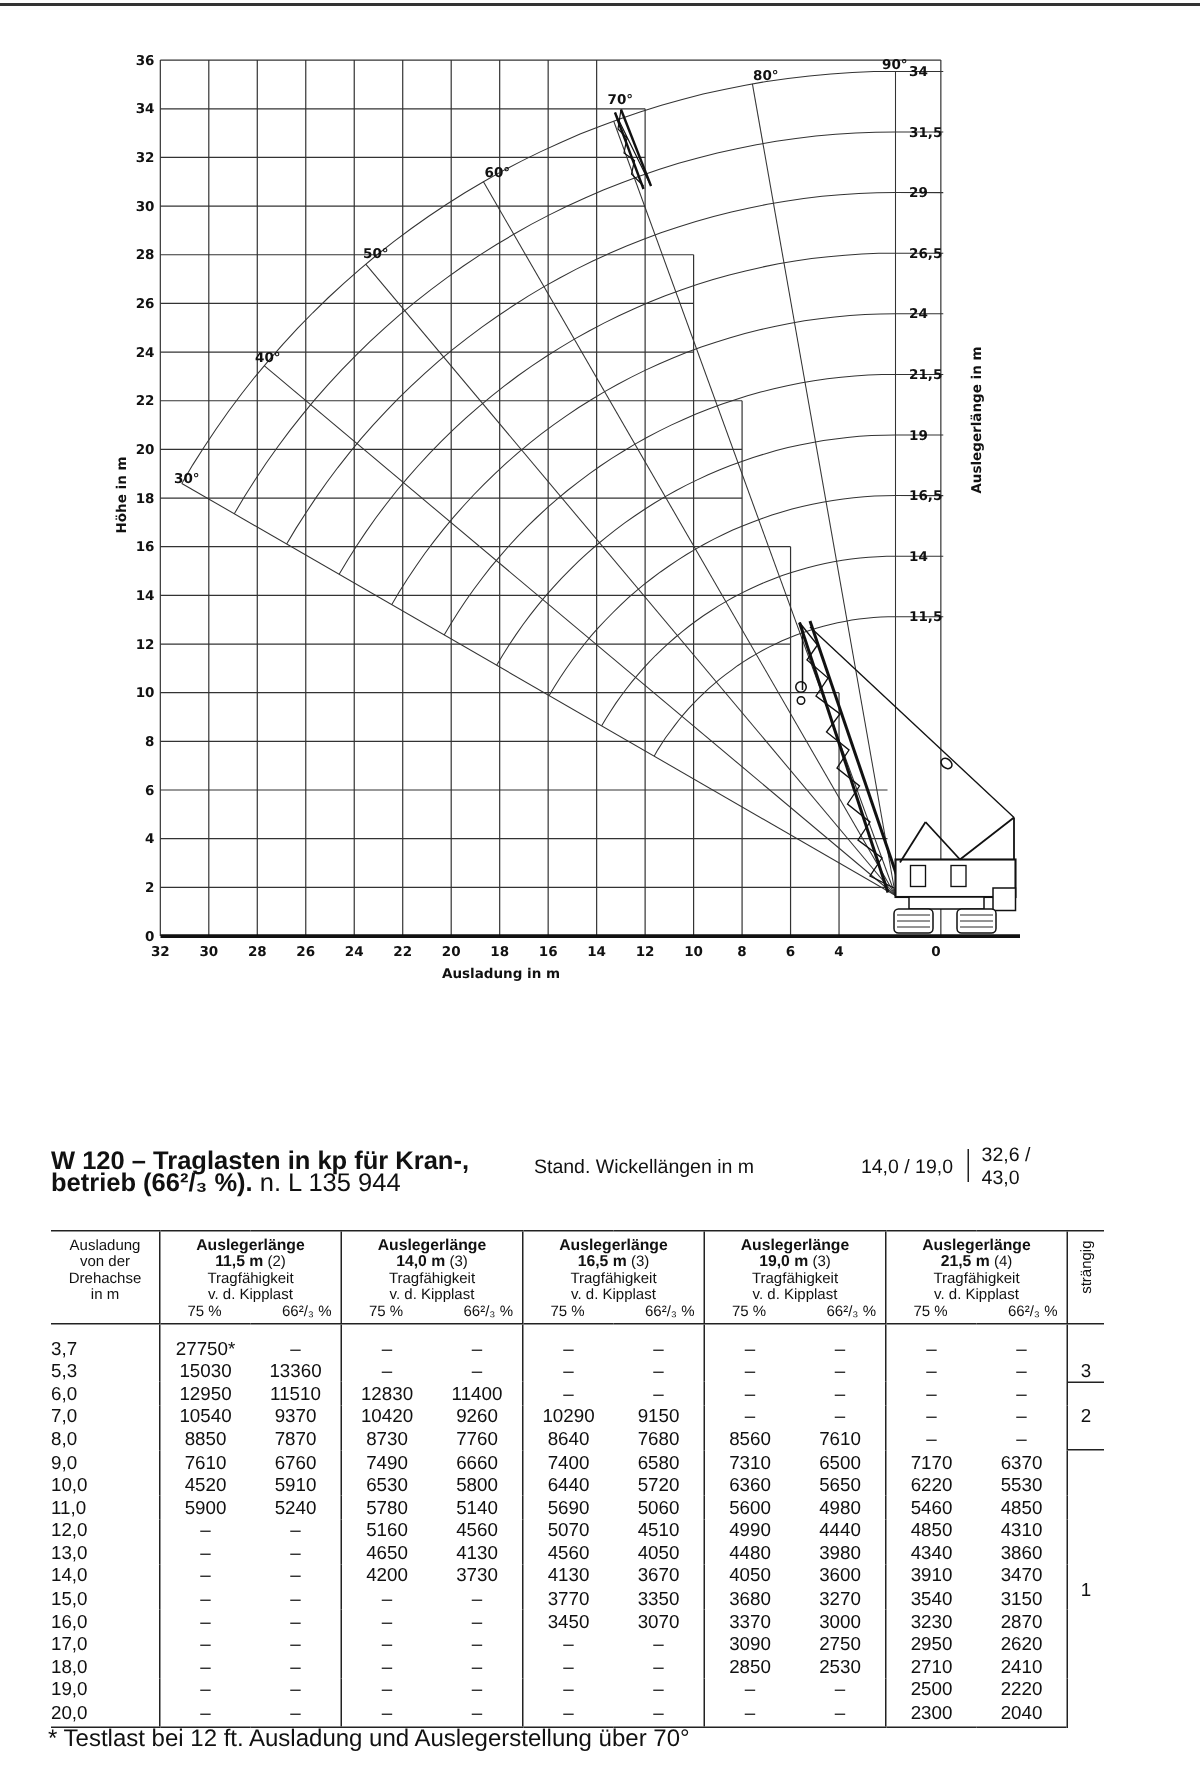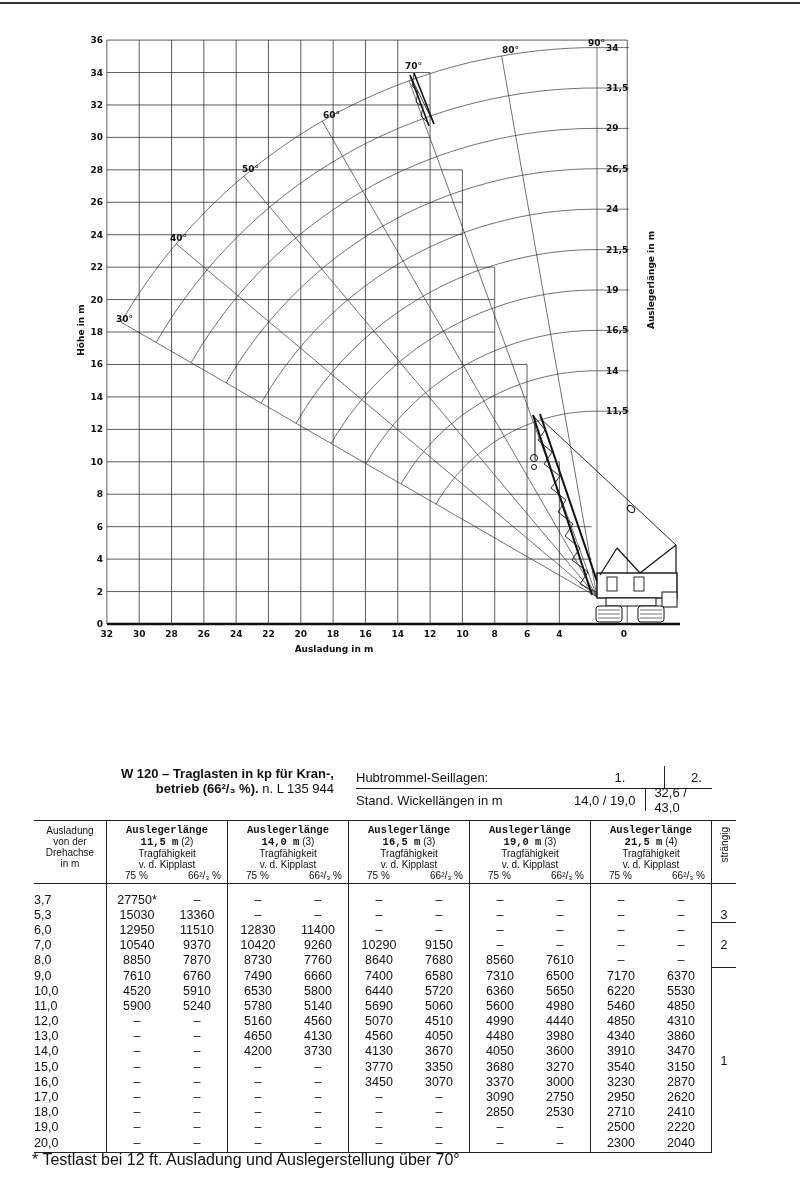--- a/index.html
+++ b/index.html
@@ -2,35 +2,35 @@
 <html><head>
 <meta charset="utf-8">
 <style>
   html, body { margin:0; padding:0; background:#ffffff; }
   body { width:800px; height:1180px; position:relative; overflow:hidden; font-family:"Liberation Sans", sans-serif; color:#111; }
   .topline { position:absolute; left:0; top:2px; width:800px; height:2px; background:#333; }
   #chart { position:absolute; left:0; top:0; width:800px; height:680px; }
   .tick { font-family:"DejaVu Sans", sans-serif; font-size:9px; font-weight:bold; fill:#111; }
   .axlab { font-family:"DejaVu Sans", sans-serif; font-size:9px; font-weight:bold; fill:#111; }
   .anglab { font-family:"DejaVu Sans", sans-serif; font-size:9px; font-weight:bold; fill:#111; }
-  .title-block { position:absolute; left:34px; top:766px; width:300px; font-size:13px; line-height:15px; font-weight:bold;text-align:right; }
+  .title-block { position:absolute; left:34px; top:766px; width:300px; font-size:17px; line-height:15px; font-weight:bold; }
   .title-block .normal { font-weight:normal; }
   .drum { position:absolute; left:356px; top:766px; width:356px; font-size:13px; }
   .drum .row { display:flex; height:22px; align-items:center; }
   .drum .row1 { border-bottom:1px solid #222; }
   .drum .lbl { width:220px; }
   .drum .c1 { width:78px; text-align:right; padding-right:10px; border-right:1px solid #222; height:100%; display:flex; align-items:center; justify-content:flex-end; }
   .drum .row1 .c1 { justify-content:center; padding-right:0; width:88px; }
   .drum .c2 { padding-left:8px; }
   .drum .row1 .c2 { padding-left:26px; }
   table.loads { position:absolute; left:34px; top:820px; border-collapse:collapse; font-size:12.5px; }
   table.loads th, table.loads td { padding:0; }
   table.loads thead th { font-weight:normal; font-size:10px; line-height:11px; vertical-align:top; border-top:1px solid #222; border-bottom:1px solid #222; padding-top:4px; padding-bottom:2px; }
   table.loads thead th.boom { border-left:1px solid #222; }
-  table.loads thead th .b { font-weight:bold; font-size:10.5px;font-family:Liberation Mono, monospace; }
+  table.loads thead th .b { font-weight:bold; font-size:10.5px; }
   table.loads thead th .pct { display:flex; justify-content:space-between; padding:0 6px 0 6px;margin-left:12px; }
   .strang { border-left:1px solid #222; width:24px; font-size:10px; }
   .strang .vt { writing-mode:vertical-rl; transform:rotate(180deg); display:inline-block; margin-top:2px; }
   td.rad { width:64px; text-align:left; padding-right:8px; height:15.2px;margin-top:36px; }
   td.v { text-align:center; }
   td.v.first { border-left:1px solid #222; }
   td.c75 { width:60px; }
   td.c66 { width:60px; }
   tbody tr:first-child td { padding-top:8px; }
   tbody tr:last-child td { padding-bottom:2px; }
@@ -197,25 +197,20 @@
   <text class="axlab" x="84" y="330" text-anchor="middle" transform="rotate(-90 84 330)">Höhe in m</text>
   <text class="axlab" x="654" y="280" text-anchor="middle" transform="rotate(-90 654 280)">Auslegerlänge in m</text>
 </svg>
 
 <div class="title-block">
   <div>W 120 – Traglasten in kp für Kran-,</div>
   <div><span>betrieb (66²/₃ %).</span><span class="normal"> n. L 135 944</span></div>
 </div>
 
 <div class="drum">
-  <div class="row row1">
-    <span class="lbl">Hubtrommel-Seillagen:</span>
-    <span class="c1">1.</span>
-    <span class="c2">2.</span>
-  </div>
   <div class="row">
     <span class="lbl">Stand. Wickellängen in m</span>
     <span class="c1">14,0 / 19,0</span>
     <span class="c2">32,6 / 43,0</span>
   </div>
 </div>
 
 <table class="loads" id="loads">
   <thead>
     <tr id="thead-row">

